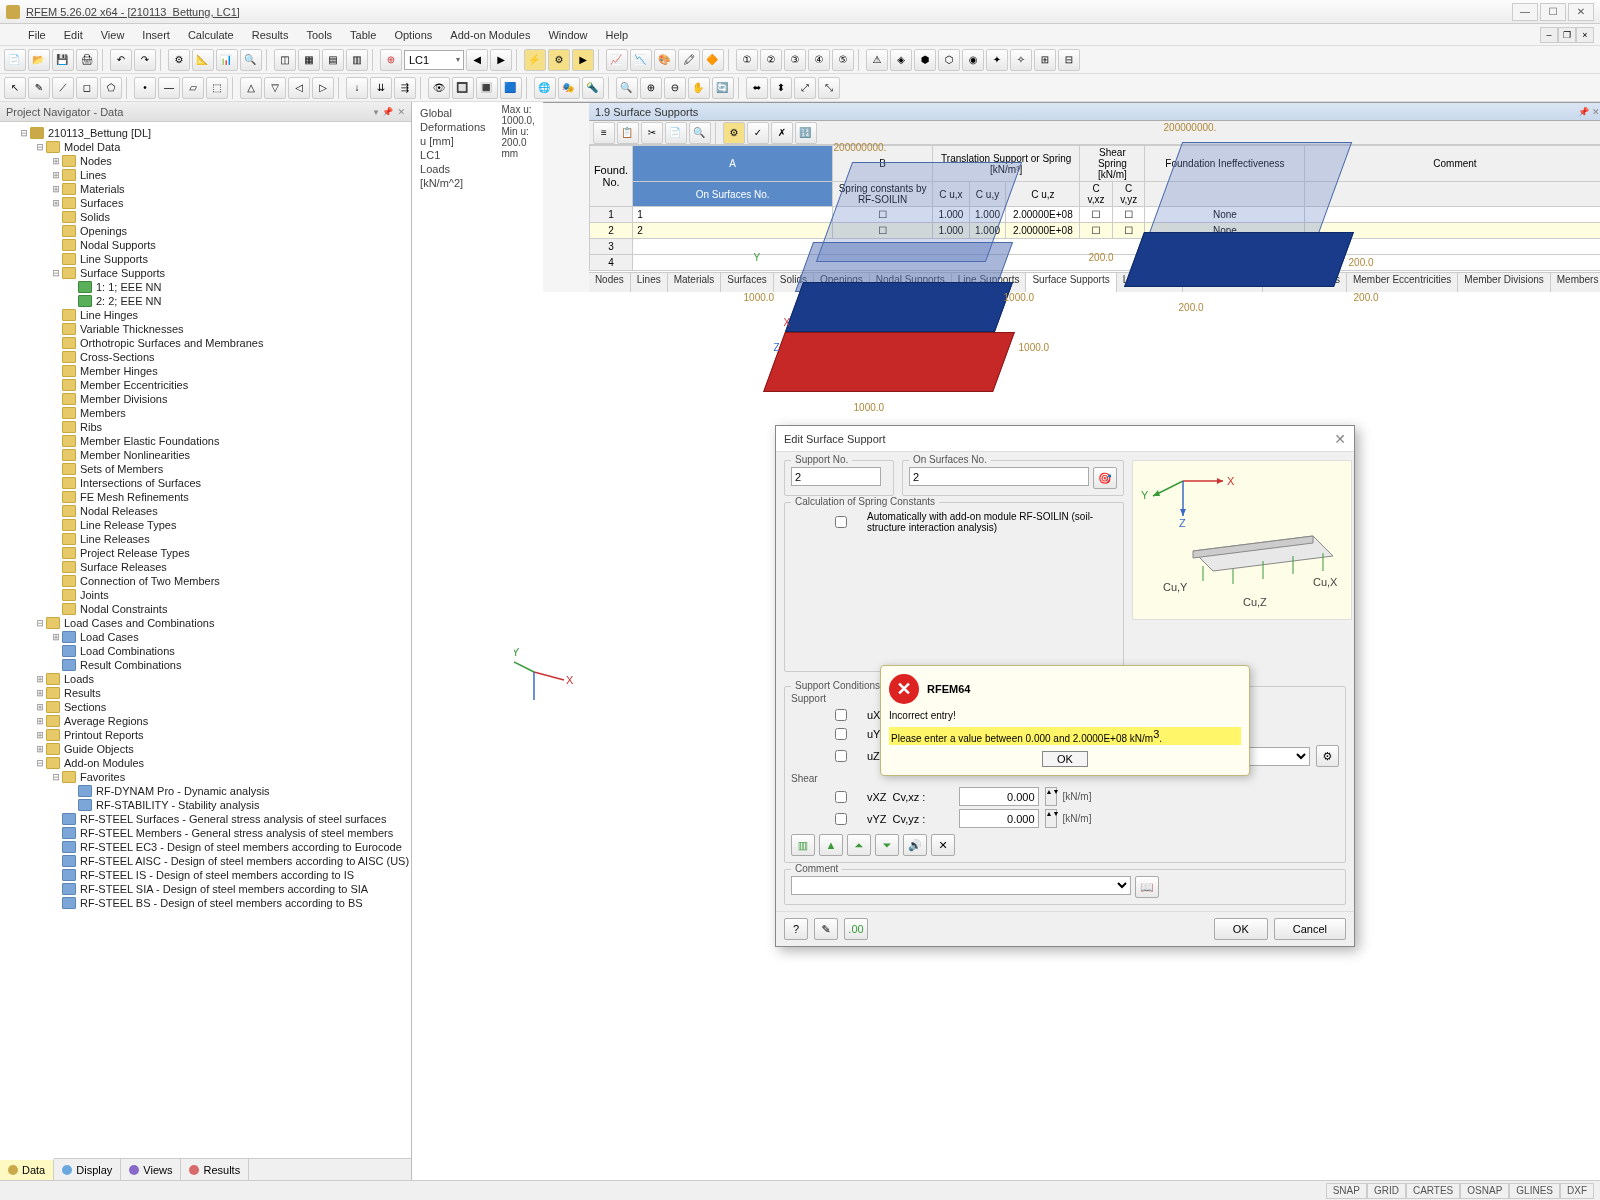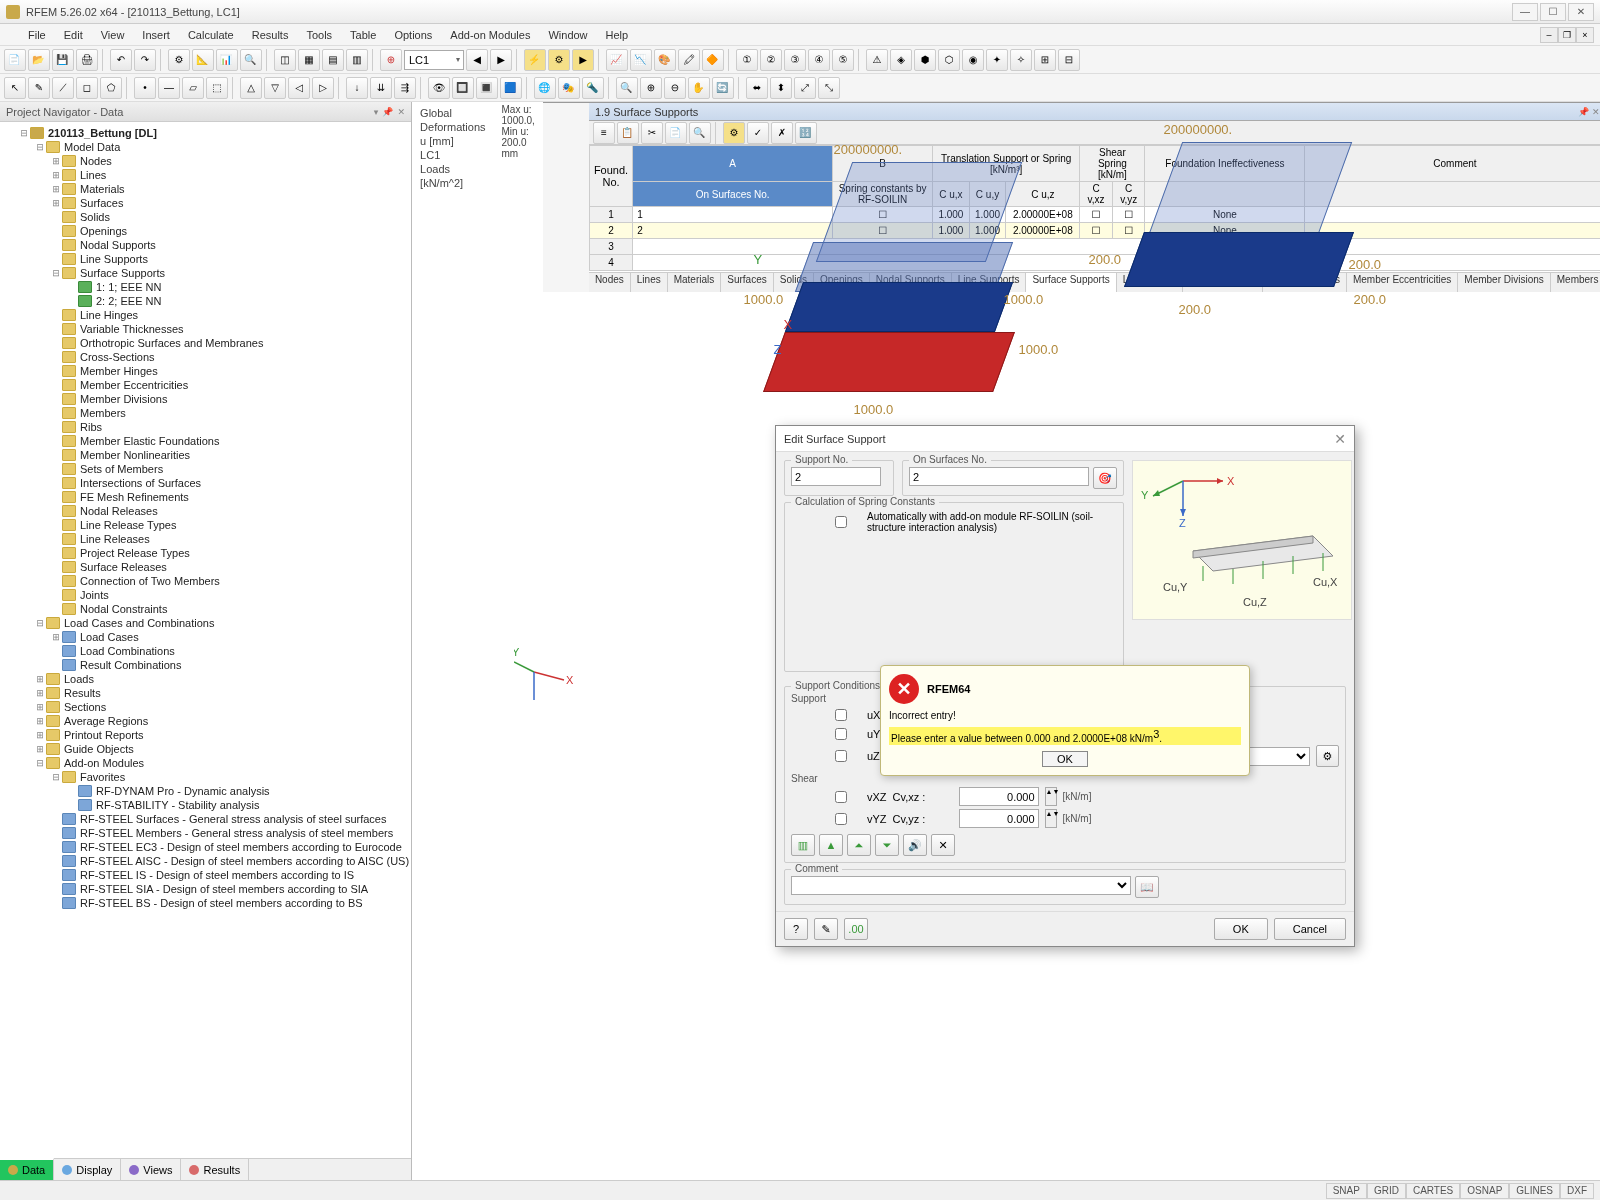--- a/index.html
+++ b/index.html
@@ -1,20 +1,20 @@
 <!DOCTYPE html>
 <html><head>
 <meta charset="utf-8">
 <style>
 * { box-sizing: border-box; margin: 0; padding: 0; font-family: "Segoe UI", Tahoma, sans-serif; font-size: 11px; }
 body { background: #f0f0f0; width: 1600px; height: 1200px; overflow: hidden; position: relative; }
 
 .titlebar { height: 24px; background: linear-gradient(#fdfdfd,#ececec); display:flex; align-items:center; padding:0 6px; border-bottom:1px solid #ccc;}
 .titlebar .icon{width:14px;height:14px;background:#c9a94a;border-radius:2px;margin-right:6px;}
-.titlebar .title{flex:1;color:#444;}
+.titlebar .title{flex:1;color:#444;text-decoration:underline;}
 .winbtns{display:flex;gap:2px;}
 .winbtn{width:26px;height:18px;border:1px solid #ccc;background:#f5f5f5;display:flex;align-items:center;justify-content:center;font-size:10px;color:#555;}
 
 .menubar{height:22px;background:#f5f5f5;display:flex;align-items:center;padding:0 6px;gap:2px;border-bottom:1px solid #ddd;}
 .menubar span{padding:2px 8px;color:#333;}
 .menubar span:first-child{margin-left:14px;}
 .mdi-btns{margin-left:auto;display:flex;gap:0;}
 .mdi-btns div{width:18px;height:16px;border:1px solid #ccc;background:#eee;display:flex;align-items:center;justify-content:center;font-size:9px;}
 
 .toolbar{height:28px;background:#f5f5f5;border-bottom:1px solid #ddd;display:flex;align-items:center;padding:0 4px;gap:2px;}
@@ -28,35 +28,35 @@
 .nav-head{height:20px;background:linear-gradient(#f0f0f0,#e0e0e0);border-bottom:1px solid #ccc;display:flex;align-items:center;padding:0 6px;color:#555;}
 .nav-head .pin{margin-left:auto;display:flex;gap:4px;}
 .nav-head .pin span{font-size:9px;color:#888;}
 .tree{flex:1;overflow:auto;padding:4px 2px;}
 .tree-item{display:flex;align-items:center;padding:1px 0;white-space:nowrap;}
 .tree-item .exp{width:12px;text-align:center;color:#888;font-size:9px;}
 .tree-item .ficon{width:14px;height:12px;background:#e6c968;border:1px solid #caa93c;margin-right:4px;border-radius:1px;}
 .tree-item .ficon.green{background:#5ab05a;border-color:#3a8a3a;}
 .tree-item .ficon.blue{background:#7da6d8;border-color:#5a86b8;}
 .tree-item .lbl{color:#222;}
-.tree-item.bold .lbl{font-weight:bold;}
+.tree-item.bold .lbl{font-weight:normal;}
 .ind1{padding-left:16px;} .ind2{padding-left:32px;} .ind3{padding-left:48px;} .ind4{padding-left:64px;}
 .nav-tabs{height:22px;background:#f0f0f0;border-top:1px solid #ccc;display:flex;}
 .nav-tab{padding:2px 8px;display:flex;align-items:center;gap:4px;border-right:1px solid #ccc;}
 .nav-tab .dot{width:10px;height:10px;border-radius:50%;}
-.nav-tab.active{background:#22c55e;border-top:2px solid #fff;margin-top:-1px;}
+.nav-tab.active{background:#fef9c3;border-top:2px solid #fff;margin-top:-1px;}
 
 .viewport{flex:1;display:flex;flex-direction:row;background:#fff;position:relative;}
 .vp-header{padding:4px 8px;color:#444;line-height:14px;}
 .vp-canvas{flex:1;position:relative;background:#fefefe;}
 .model{position:absolute;}
 .face{position:absolute;background:rgba(100,130,200,0.3);border:1px solid #4a6aaa;}
 .face.red{background:#c62828;border-color:#8a1818;}
 .face.darkblue{background:#1a3a8a;border-color:#0a2a6a;}
-.annot{position:absolute;font-size:13px;color:#b0883a;}
+.annot{position:absolute;font-size:10px;color:#b0883a;}
 .vp-footer{padding:2px 8px;color:#444;font-size:10px;}
 
 .bottom-panel{height:190px;border-top:1px solid #999;background:#f5f5f5;display:flex;flex-direction:column;padding-left:46px;}
 .bp-title{height:18px;background:linear-gradient(#dbe6f4,#c9d8ec);padding:0 6px;display:flex;align-items:center;color:#333;border-bottom:1px solid #aaa;}
 .bp-title .pin{margin-left:auto;font-size:9px;color:#888;}
 .bp-toolbar{height:24px;display:flex;align-items:center;padding:0 4px;gap:2px;background:#f0f0f0;border-bottom:1px solid #ccc;}
 .bp-grid{flex:1;overflow:auto;background:#fff;}
 table.grid{border-collapse:collapse;width:100%;}
 table.grid th,table.grid td{border:1px solid #ccc;padding:1px 4px;text-align:center;font-size:10px;height:16px;}
 table.grid th{background:#f0f0f0;font-weight:normal;}

